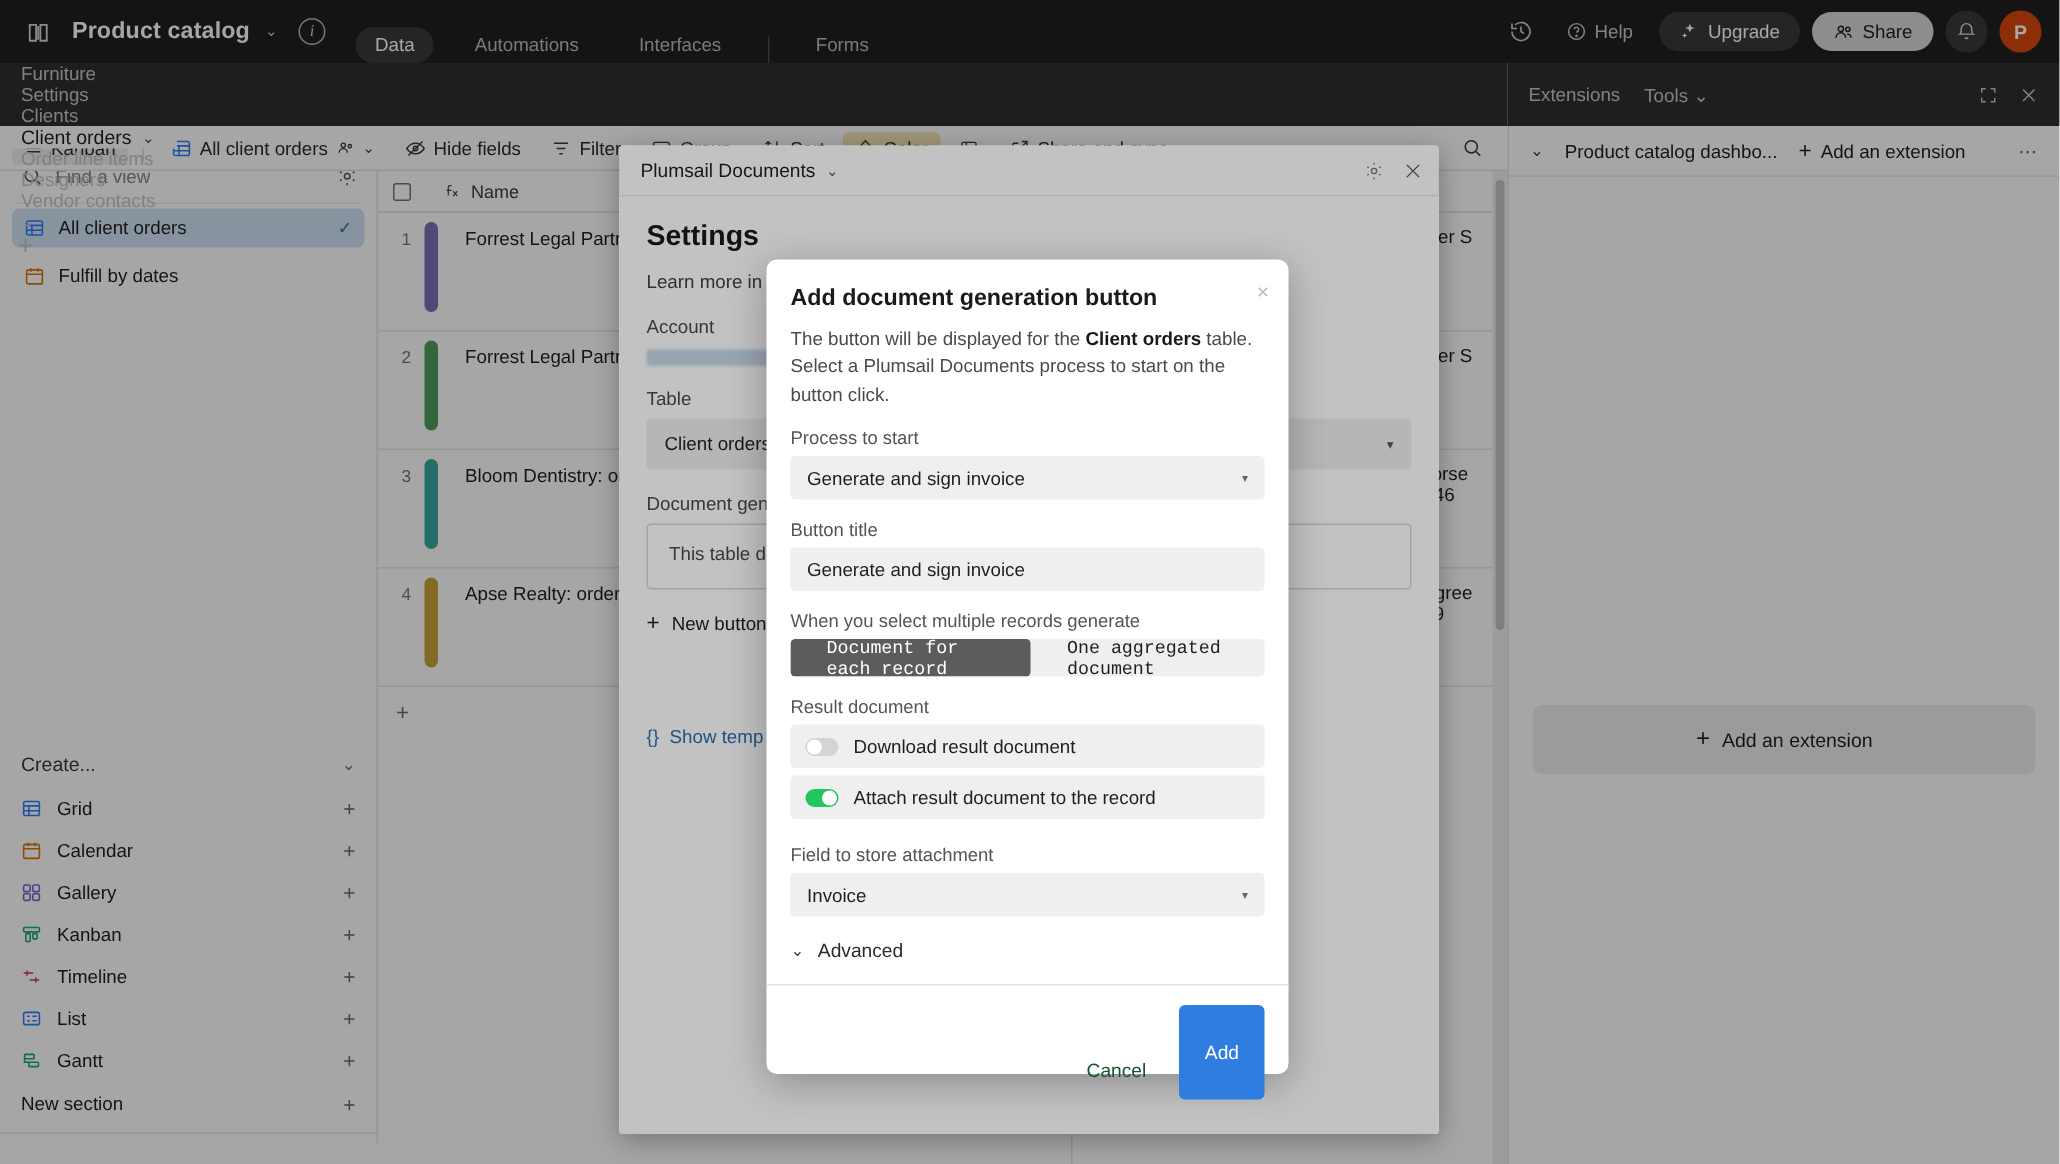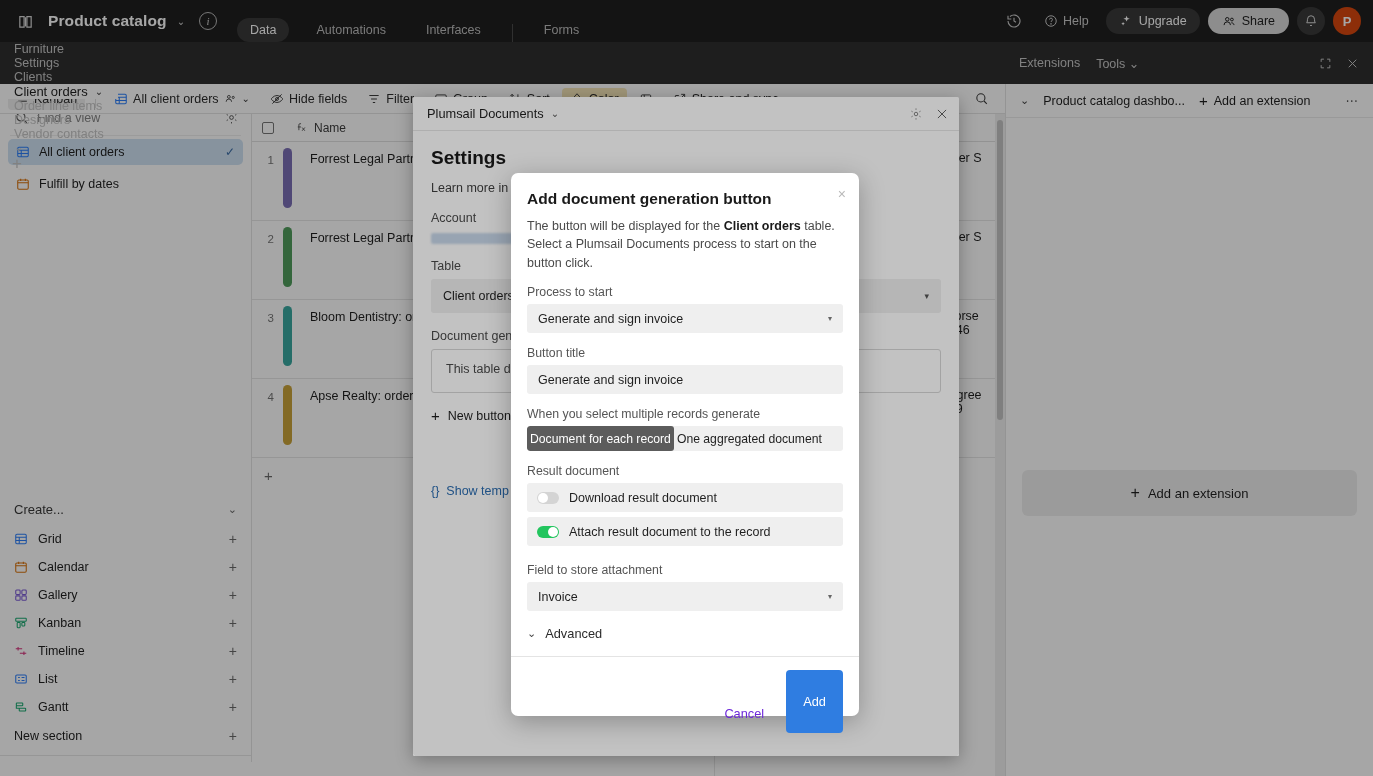--- a/index.html
+++ b/index.html
@@ -146,31 +146,31 @@
   }
   .dlg-title { font-size:15.5px; font-weight:bold; color:#1a1a1a; padding-right:22px; }
   .dlg-x { position:absolute; right:13px; top:14px; color:#b9b9b9; font-size:14px; line-height:1;}
   .dlg-desc { font-size:12.5px; color:#4a4a4a; line-height:1.47; margin-top:9px; }
   .dlg-desc b { color:#1a1a1a; }
   .dlg-lab { font-size:12.3px; color:#555555; margin:13px 0 5px;}
   .dlg-sel { height:29px; background:#efefef; border-radius:3px; display:flex; align-items:center; padding:0 11px; font-size:12.5px; color:#1f1f1f;}
   .dlg-sel .ar { margin-left:auto; font-size:8px; color:#666;}
   .dlg-input { height:29px; background:#efefef; border-radius:3px; display:flex; align-items:center; padding:0 11px; font-size:12.5px; color:#1f1f1f;}
   .seg { display:flex; background:#efefef; border-radius:3px; height:25px; align-items:center; overflow:hidden;}
-  .seg div { font-size:12.2px; padding:0 3px; height:25px; display:flex; align-items:center; color:#1f1f1f;}
+  .seg div { font-size:12.2px; padding:0 24px; height:25px; display:flex; align-items:center; color:#1f1f1f;font-family:Liberation Mono, monospace;}
   .seg div.on { background:#5c5c5c; color:#ffffff; border-radius:3px; }
   .tgl-row { height:29px; background:#efefef; border-radius:3px; display:flex; align-items:center; padding:0 10px; gap:10px; margin-bottom:5px; font-size:12.5px; color:#1f1f1f;}
   .sw { width:22px; height:12px; border-radius:7px; background:#d4d4d4; position:relative; flex:none;}
   .sw i { position:absolute; width:10px;height:10px;border-radius:50%;background:#ffffff; top:1px; left:1px; display:block;}
   .sw.on { background:#22c55e; }
   .sw.on i { left:11px; }
   .dlg-adv { display:flex; align-items:center; gap:9px; font-size:12.8px; color:#2b2b2b; margin-top:15px;}
   .dlg-hr { height:1px; background:#e4e4e4; margin:15px -16px 0;}
   .dlg-foot { display:flex; align-items:center; justify-content:flex-end; gap:10px; padding:13px 0 0;}
-  .btn-cancel { font-size:12.8px; color:#6d28d9; padding:7px 12px; border-radius:4px;margin-top:23px;}
+  .btn-cancel { font-size:12.8px; color:#14532d; padding:7px 12px; border-radius:4px;margin-top:23px;}
   .btn-add { font-size:12.8px; color:#ffffff; background:#2f7de1; padding:24px 17px; border-radius:4px;}
 
   svg { display:block; }
 </style>
 </head>
 <body>
 
 <div id="app">
 
   <div class="topbar">

